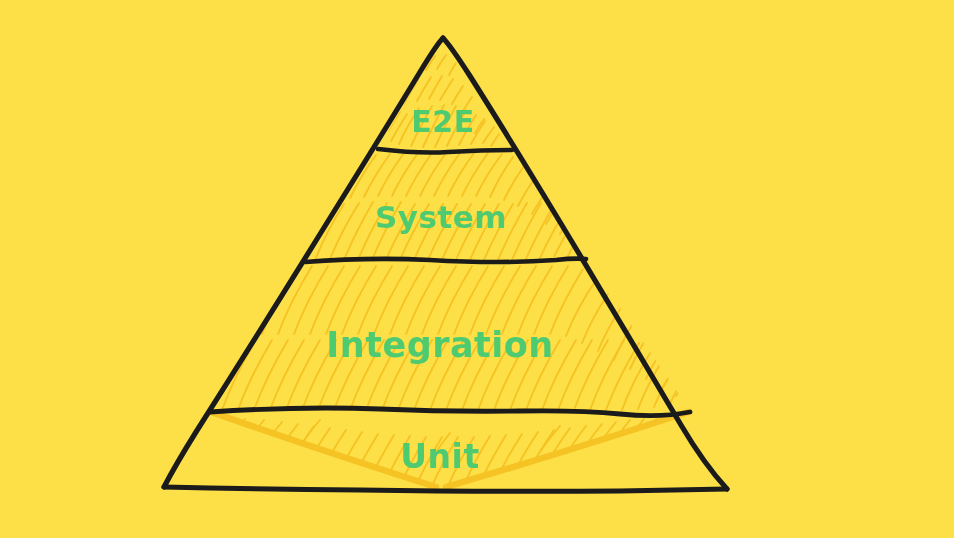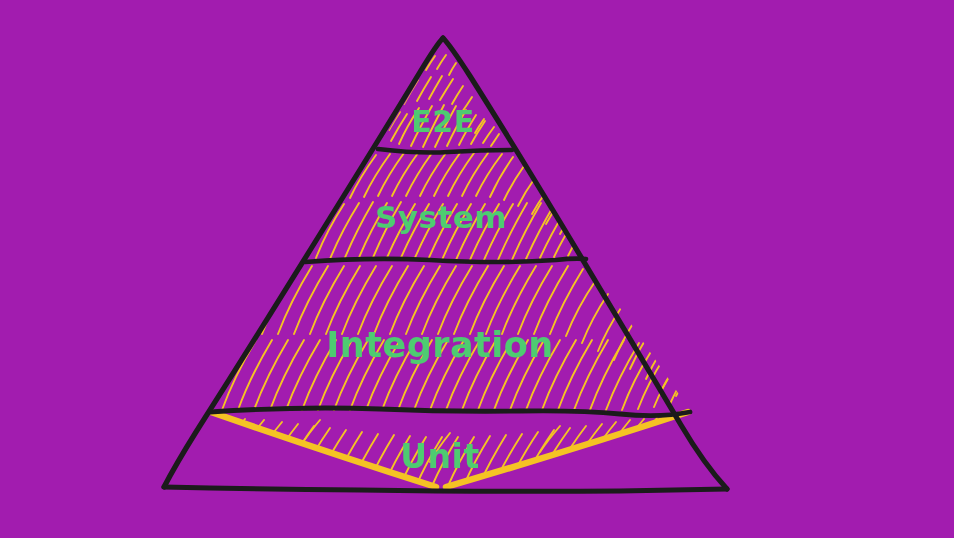--- a/index.html
+++ b/index.html
@@ -11,21 +11,21 @@
   body {
     width: 954px;
     height: 538px;
     overflow: hidden;
     font-family: "DejaVu Sans", sans-serif;
   }
   #stage {
     position: relative;
     width: 954px;
     height: 538px;
-    background: #a21caf;
+    background: #fde047;
   }
   #pyramid-svg {
     position: absolute;
     left: 0;
     top: 0;
     width: 954px;
     height: 538px;
     display: block;
   }
   .level-label {

